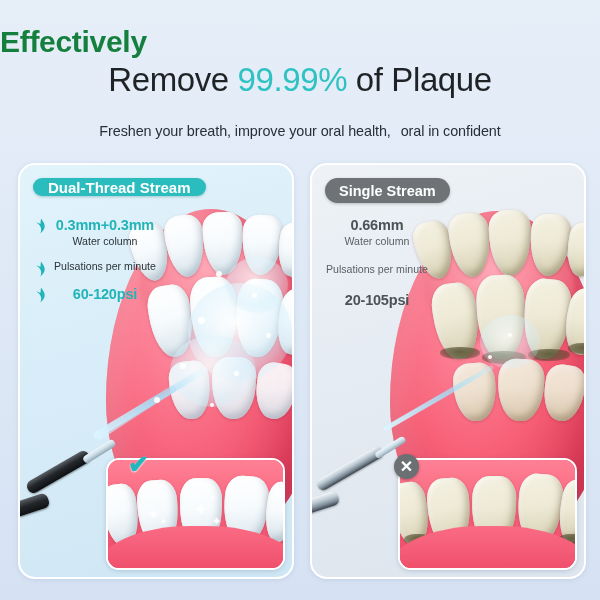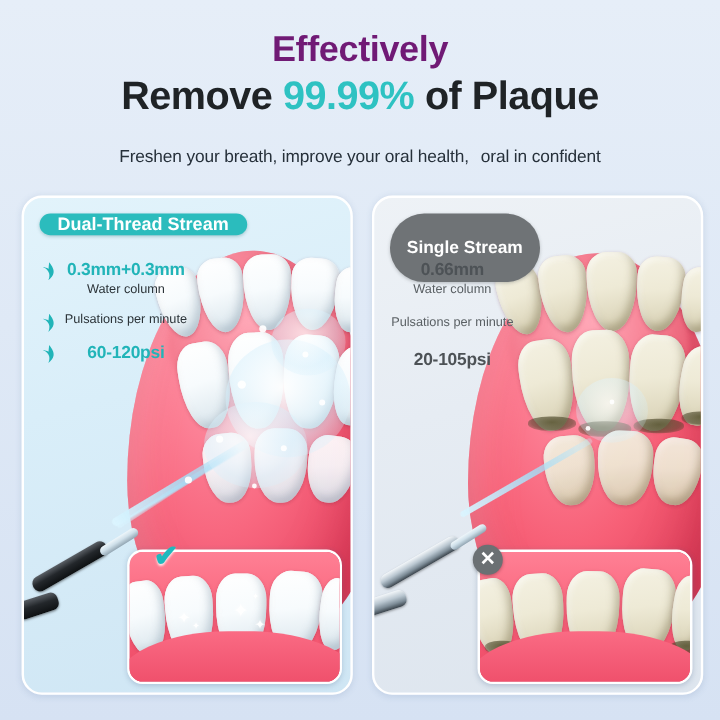--- a/index.html
+++ b/index.html
@@ -6,27 +6,27 @@
   body{
     width:600px;height:600px;overflow:hidden;
     font-family:"Liberation Sans",sans-serif;
     background:linear-gradient(180deg,#e6eef8 0%,#dfe9f6 45%,#d6e2f3 100%);
     position:relative;
   }
   #stage{position:absolute;inset:0;}
 
   
   .headline{
-    position:absolute;left:0;right:0;top:26px;text-align:center;
-    font-size:30px;font-weight:bold;color:#701a75;letter-spacing:-.3px;
+    position:absolute;left:0;right:0;top:26px;text-align:left;
+    font-size:30px;font-weight:bold;color:#15803d;letter-spacing:-.3px;
     line-height:1.08;
   }
   .headline2{
     position:absolute;left:0;right:0;top:62px;text-align:center;
-    font-size:33px;font-weight:bold;color:#1f2326;letter-spacing:-.4px;
+    font-size:33px;font-weight:normal;color:#1f2326;letter-spacing:-.4px;
     line-height:1.08;white-space:nowrap;
   }
   .pct{color:#2ec2c2;}
   .subtitle{
     position:absolute;left:0;right:0;top:123px;text-align:center;
     font-size:14.4px;color:#26303a;letter-spacing:-.1px;white-space:nowrap;
   }
   .sub-gap{display:inline-block;width:10px;}
 
   
@@ -113,21 +113,21 @@
   }
 
   
   .badge{
     position:absolute;top:13px;border-radius:999px;color:#fff;
     font-weight:bold;display:flex;align-items:center;justify-content:center;
     white-space:nowrap;
   }
   .badge-left{left:13px;height:18px;padding:0 15px;font-size:15px;background:#2bbcbd;
     box-shadow:0 1px 3px rgba(0,90,95,.28);}
-  .badge-right{left:13px;height:25px;padding:16px 14px;font-size:14.5px;background:#6f7376;
+  .badge-right{left:13px;height:25px;padding:0 14px;font-size:14.5px;background:#6f7376;
     box-shadow:0 1px 3px rgba(60,65,70,.3);}
 
   
   .specs{position:absolute;left:14px;top:52px;}
   .spec{position:relative;margin-bottom:13px;padding-left:20px;text-align:center;}
   .spec-arrow{position:absolute;left:0;top:1px;width:14px;height:16px;}
   .spec-value{font-size:14.5px;font-weight:bold;line-height:1.15;letter-spacing:-.2px;}
   .spec-unit{font-size:10.6px;line-height:1.2;margin-top:1px;}
   .left .spec-value{color:#21b4b8;}
   .left .spec-unit{color:#2b3338;}

